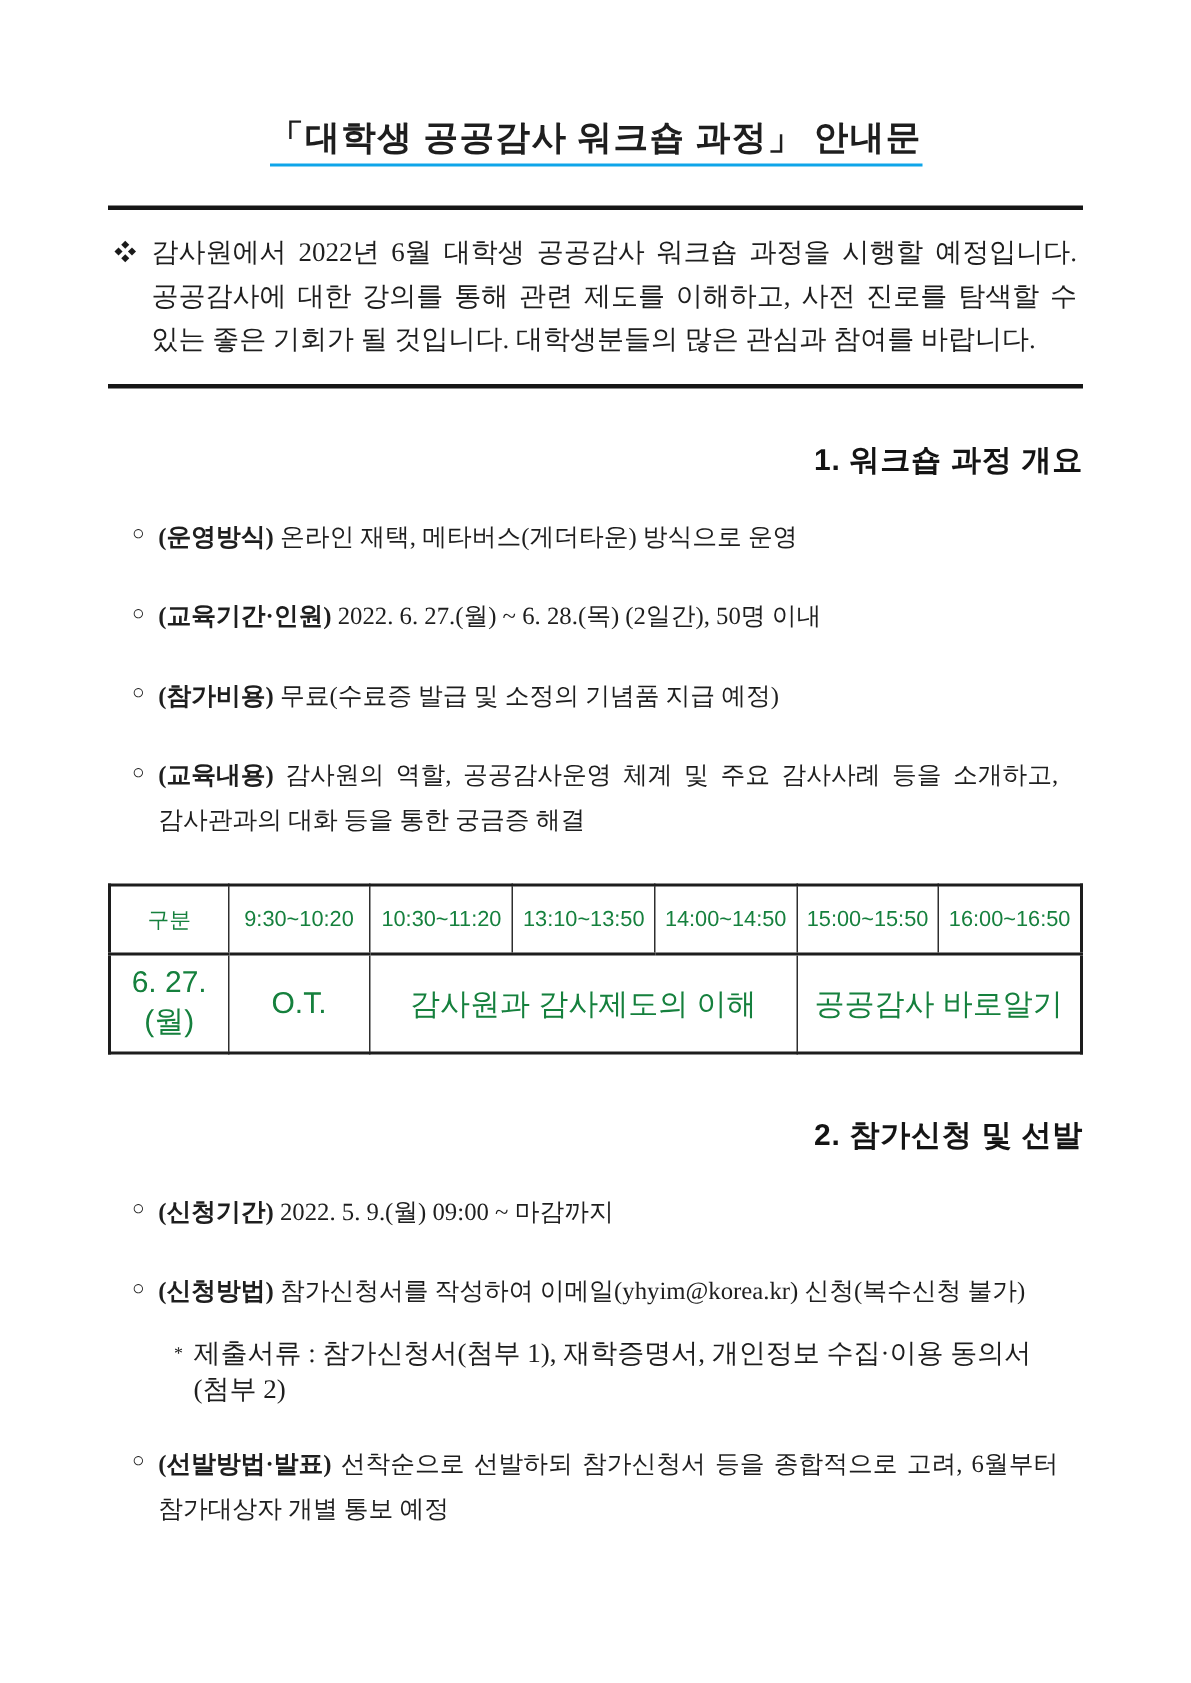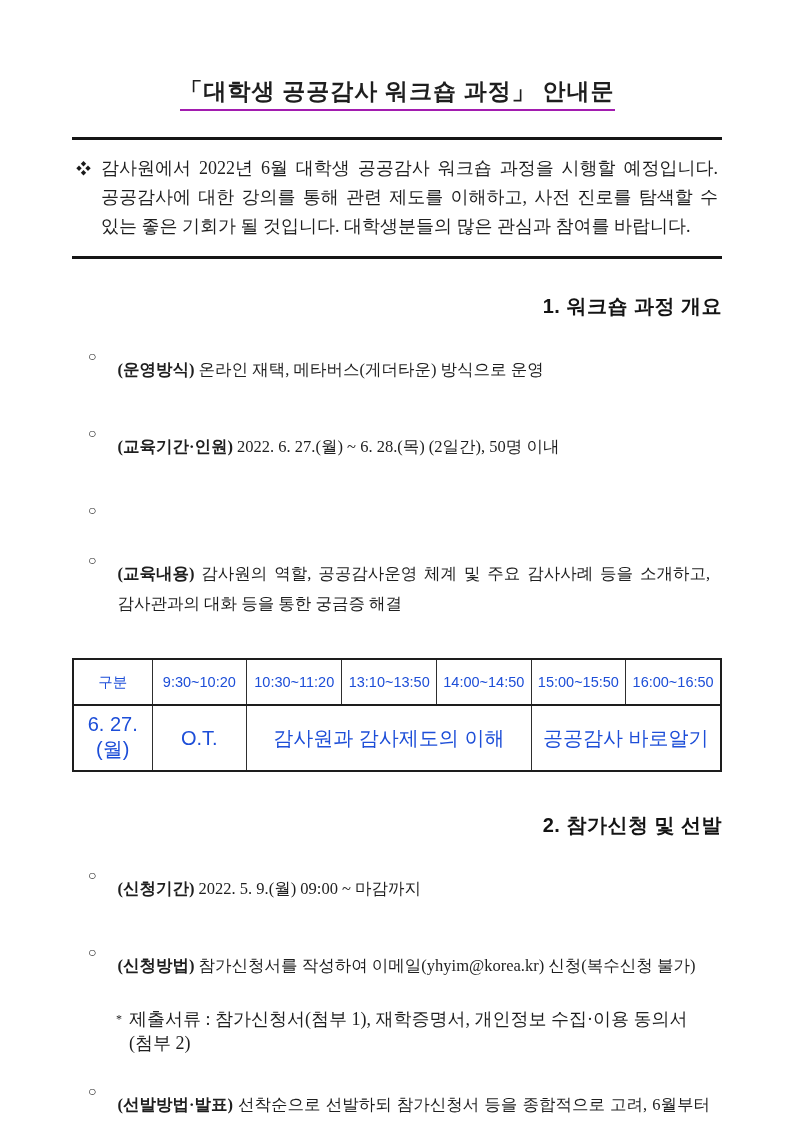--- a/index.html
+++ b/index.html
@@ -15,21 +15,21 @@
 
   
   .doc-title {
     margin-top: 76px;
     text-align: center;
     font-size: 23px;
     font-weight: bold;
     letter-spacing: 1px;
   }
   .doc-title .underlined {
-    border-bottom: 2px solid #a21caf;
+    border-bottom: 2px solid #0ea5e9;
     padding-bottom: 5px;
   }
 
   
   .intro-box {
     margin-top: 30px;
     border-top: 3px solid #161616;
     border-bottom: 3px solid #161616;
     padding: 14px 4px 15px 4px;
   }
@@ -51,36 +51,36 @@
     color: #141414;
     text-align: right;
   }
 
   
   .item { display: flex; gap: 9px; margin: 23px 0 0 16px; }
   .item-marker { font-size: 14px; line-height: 27px; flex: 0 0 auto; }
   .item-body {
     font-size: 16.5px; line-height: 30px;
     word-break: keep-all; text-align: justify;
-    margin: 12px; max-width: 600px;
+    margin: 0; max-width: 600px;
   }
   .item-label { font-weight: bold; }
 
   
   .note { display: flex; gap: 7px; margin: 14px 0 0 44px; }
   .note-marker { font-size: 12px; line-height: 24px; flex: 0 0 auto; }
   .note-text { font-size: 18px; line-height: 24px; margin: 0; word-break: keep-all; }
 
   
   table.schedule {
     width: 100%;
     margin-top: 27px;
     border-collapse: collapse;
     font-family: "Liberation Sans", sans-serif;
-    color: #1d4ed8;
+    color: #15803d;
   }
   table.schedule th, table.schedule td {
     border: 1.5px solid #2e2e2e;
     text-align: center;
     vertical-align: middle;
     padding: 2px 3px;
     font-weight: normal;
     word-break: keep-all;
   }
   table.schedule { border: 2px solid #1d1d1d; }
@@ -114,20 +114,21 @@
     <div class="item">
       <span class="item-marker">○</span>
       <p class="item-body"><span class="item-label">(운영방식)</span> <span>온라인 재택, 메타버스(게더타운) 방식으로 운영</span></p>
     </div>
     <div class="item">
       <span class="item-marker">○</span>
       <p class="item-body"><span class="item-label">(교육기간·인원)</span> <span>2022. 6. 27.(월) ~ 6. 28.(목) (2일간), 50명 이내</span></p>
     </div>
     <div class="item">
       <span class="item-marker">○</span>
+      <p class="item-body"><span class="item-label">(참가비용)</span> <span>무료(수료증 발급 및 소정의 기념품 지급 예정)</span></p>
     </div>
     <div class="item">
       <span class="item-marker">○</span>
       <p class="item-body"><span class="item-label">(교육내용)</span> <span>감사원의 역할, 공공감사운영 체계 및 주요 감사사례 등을 소개하고, 감사관과의 대화 등을 통한 궁금증 해결</span></p>
     </div>
 
     <table class="schedule">
       <colgroup>
         <col style="width:12.2%">
         <col style="width:14.6%">

